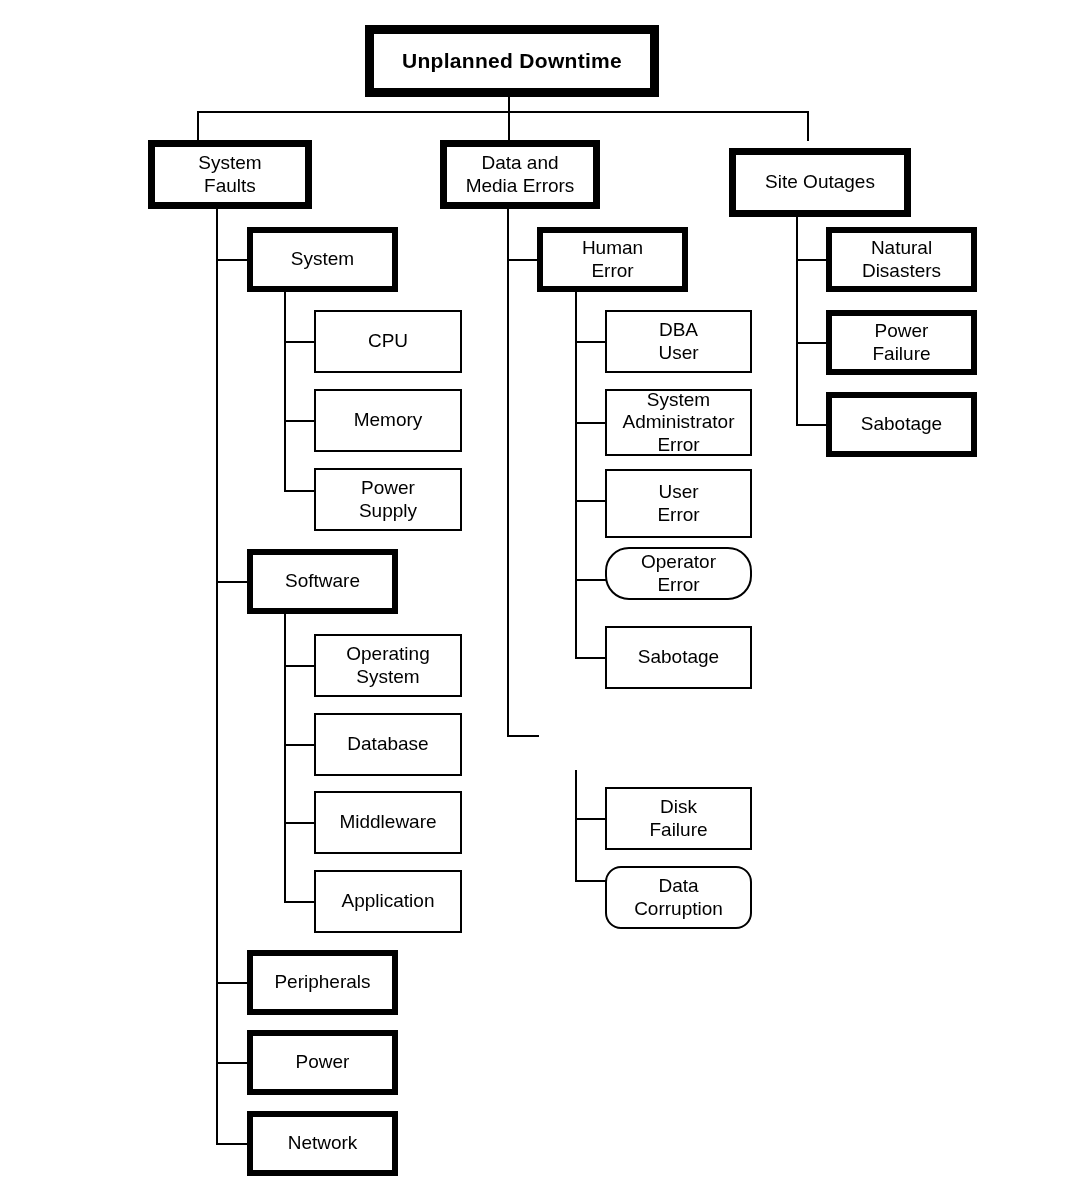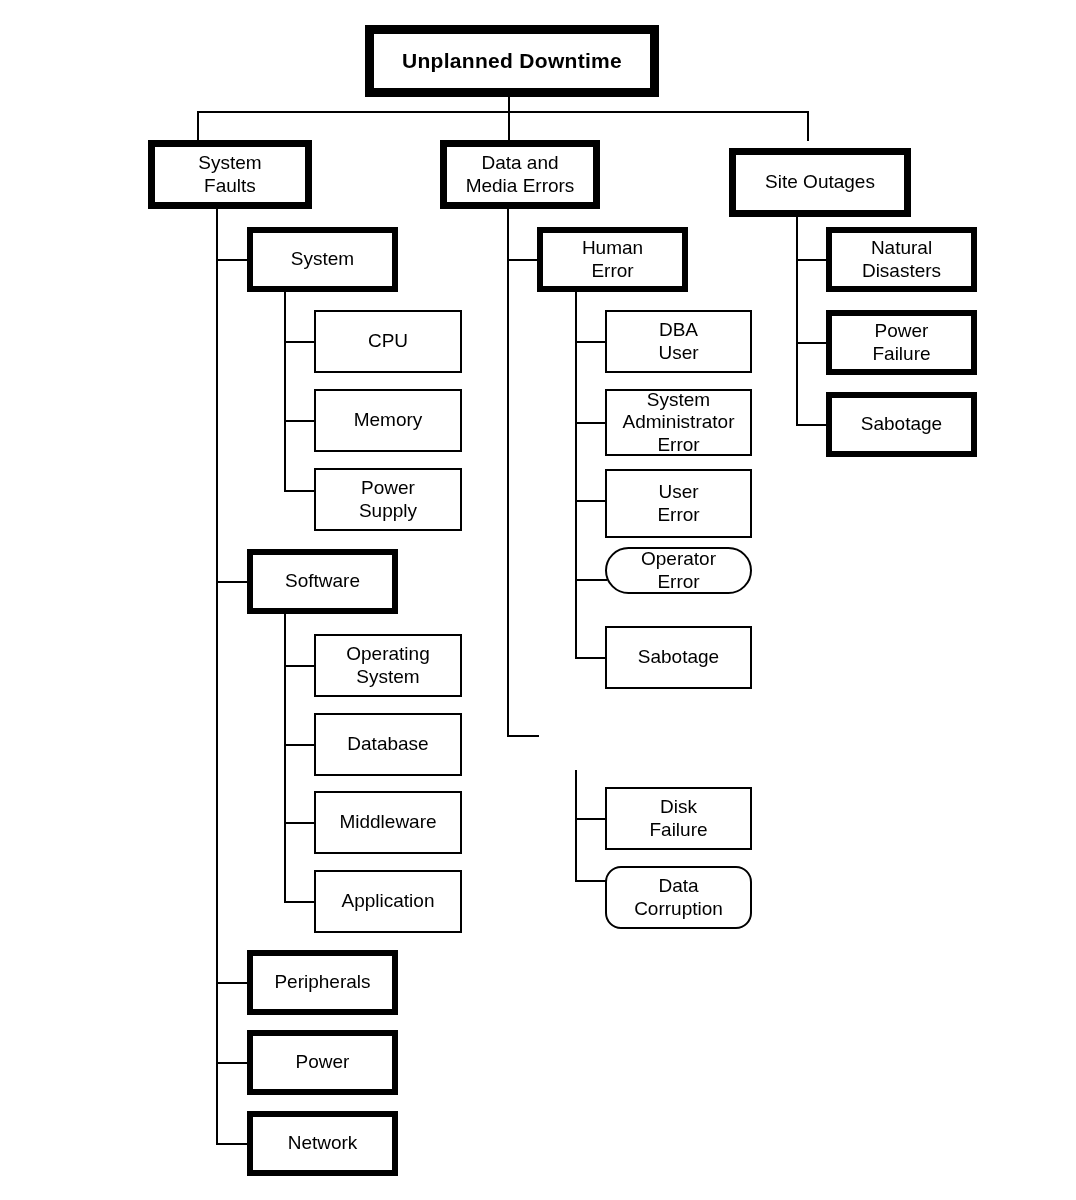--- a/index.html
+++ b/index.html
@@ -155,21 +155,21 @@
   <div class="node lvl-4" style="left:605px; top:310px; width:147px; height:63px;">DBA
 User</div>
 
   <div class="node lvl-4" style="left:605px; top:389px; width:147px; height:67px;">System
 Administrator
 Error</div>
 
   <div class="node lvl-4" style="left:605px; top:469px; width:147px; height:69px;">User
 Error</div>
 
-  <div class="node lvl-4" style="left:605px; top:547px; width:147px; height:47px;border-radius:24px;">Operator
+  <div class="node lvl-4" style="left:605px; top:547px; width:147px; height:53px;border-radius:24px;">Operator
 Error</div>
 
   <div class="node lvl-4" style="left:605px; top:626px; width:147px; height:63px;">Sabotage</div>
 
   <div class="node lvl-4" style="left:605px; top:787px; width:147px; height:63px;">Disk
 Failure</div>
 
   <div class="node lvl-4" style="left:605px; top:866px; width:147px; height:63px;border-radius:16px;">Data
 Corruption</div>
 

